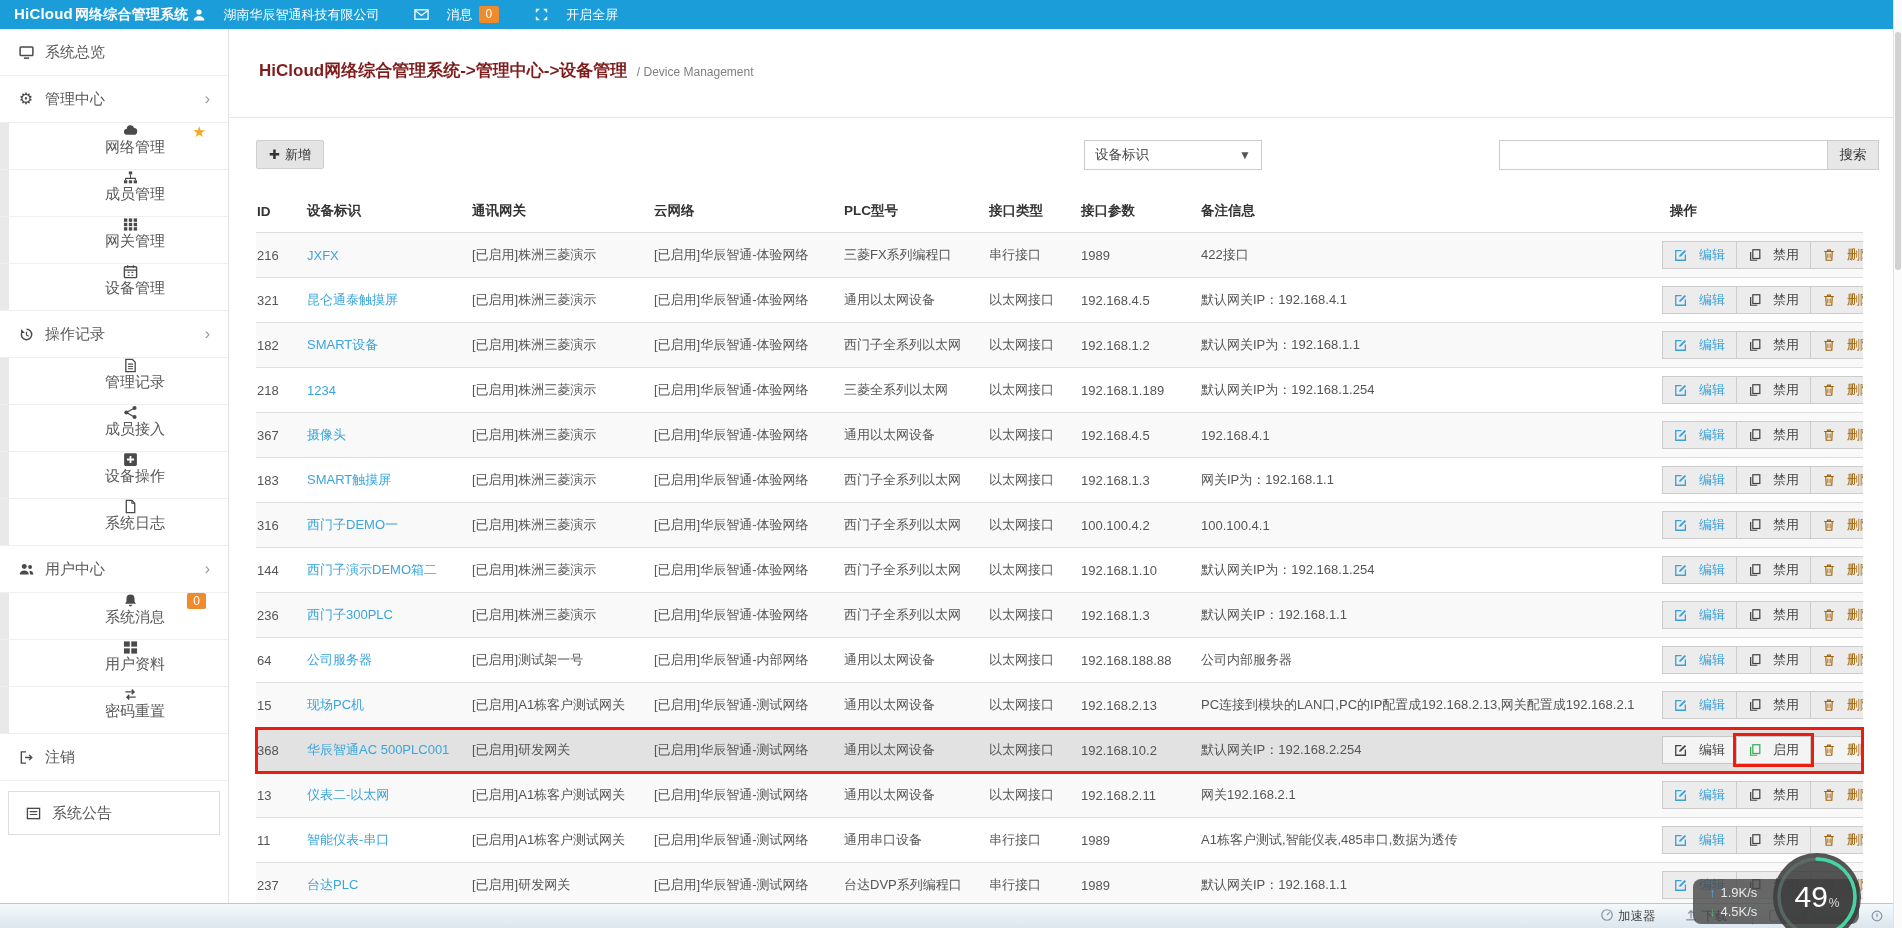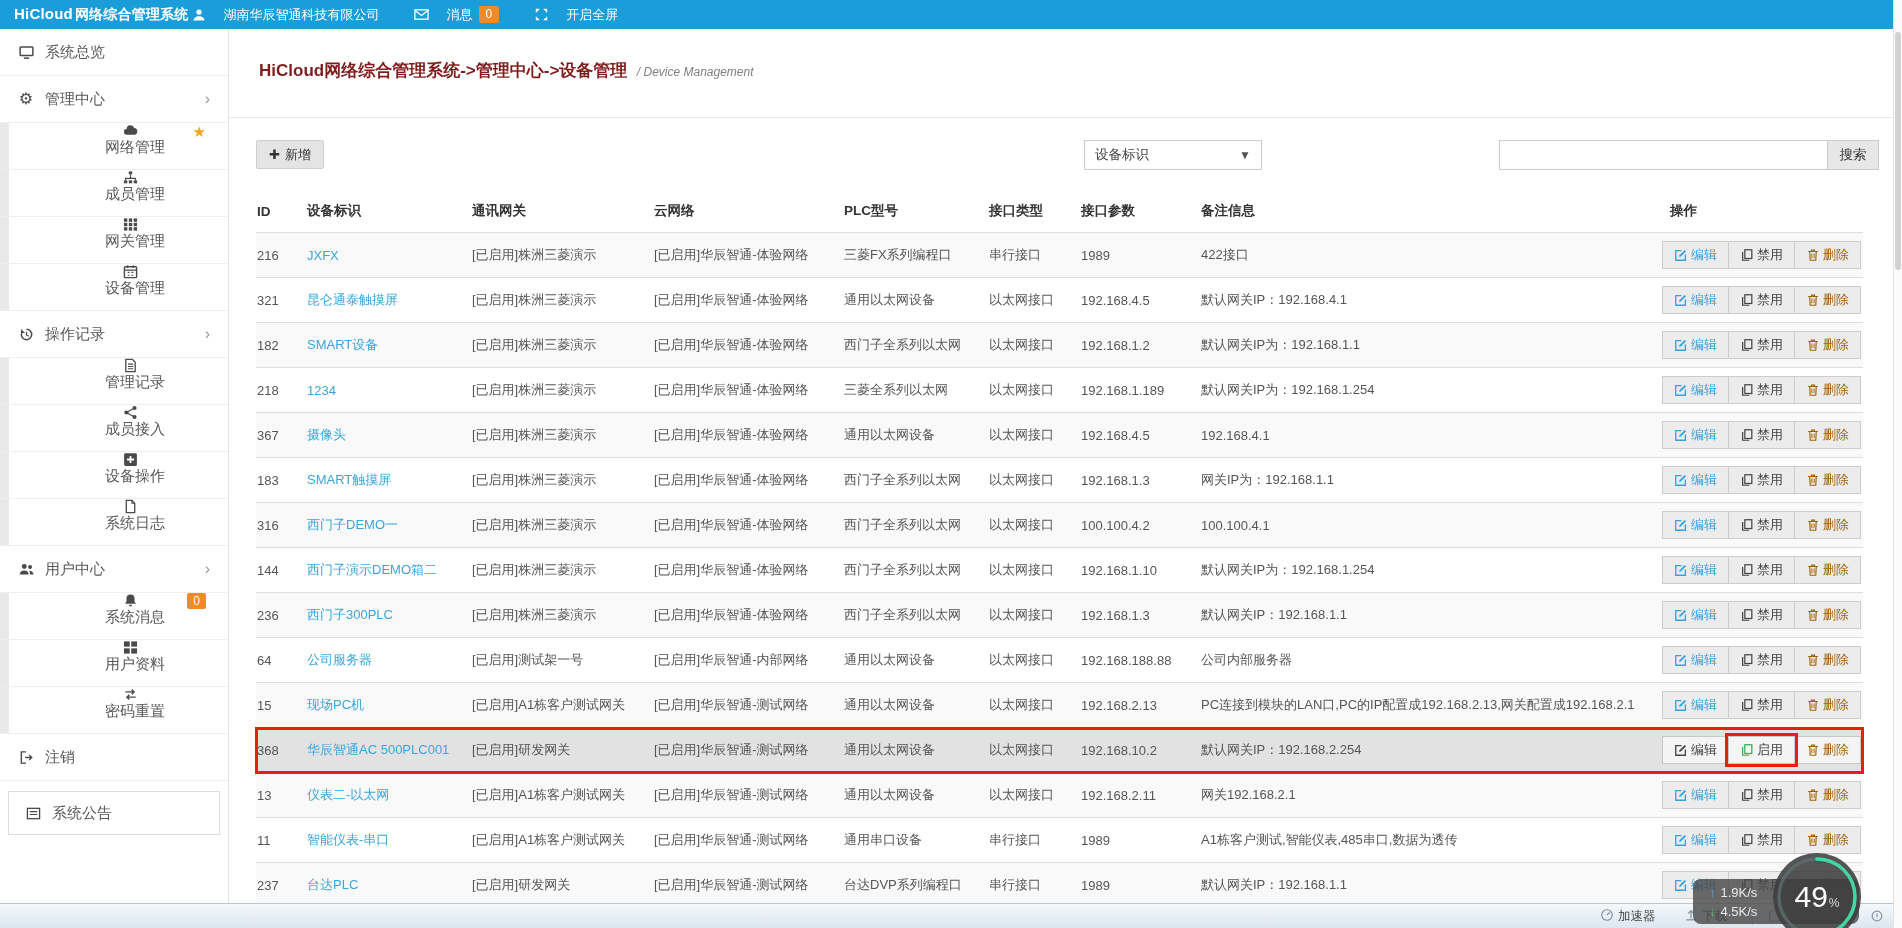--- a/index.html
+++ b/index.html
@@ -23,21 +23,21 @@
   .tglyph{font-size:16px;line-height:1;}
   .chev{position:absolute;right:18px;color:#999;font-size:16px;}
   .star{position:absolute;right:22px;color:#f5a623;font-size:15px;}
   .sbadge{position:absolute;right:22px;background:#ef8b2a;color:#fff;font-size:12px;padding:1px 6px;border-radius:2px;}
   .notice-box{margin:10px 8px 0 8px;border:1px solid #ddd;height:42px;display:flex;align-items:center;
               padding-left:14px;font-size:15px;color:#585858;}
   
   .content{position:absolute;left:229px;top:29px;right:0;bottom:0;background:#fff;}
   .page-head{height:89px;box-sizing:border-box;border-bottom:1px solid #e7e7e7;padding:30px 0 0 30px;}
   .page-title{color:#7f1d1d;font-size:17px;font-weight:bold;}
-  .page-sub{color:#7f7f7f;font-size:12px;margin-left:5px;font-style:italic;}
+  .page-sub{color:#7f7f7f;font-size:12px;margin-left:5px;}
   .toolbar{position:relative;height:72px;}
   .btn-add{position:absolute;left:27px;top:22px;height:29px;background:#e4e4e4;border:1px solid #cfcfcf;border-radius:2px;
            color:#333;font-size:13px;display:flex;align-items:center;gap:5px;padding:0 12px;cursor:pointer;
            font-family:inherit;}
   .plusg{font-weight:bold;font-size:13px;}
   .selectbox{position:absolute;left:855px;top:22px;width:178px;height:30px;border:1px solid #ccc;background:#fff;
              box-sizing:border-box;display:flex;align-items:center;justify-content:space-between;padding:0 10px;
              font-size:13.5px;color:#444;cursor:pointer;}
   .caret{color:#555;font-size:12px;}
   .search{position:absolute;right:23px;top:22px;display:flex;}
@@ -51,21 +51,21 @@
   col.w0{width:50px}col.w1{width:165px}col.w2{width:182px}col.w3{width:190px}col.w4{width:145px}
   col.w5{width:92px}col.w6{width:120px}col.w7{width:462px}col.w8{width:201px}
   th{text-align:left;font-weight:bold;color:#333;height:40px;font-size:13.5px;border-bottom:1px solid #dcdcdc;
      white-space:nowrap;overflow:hidden;}
   th.c8{padding-left:8px;}
   td{height:45px;border-bottom:1px solid #dddddd;white-space:nowrap;overflow:hidden;text-overflow:ellipsis;
      padding-right:8px;box-sizing:border-box;}
   tbody tr:nth-child(odd) td{background:#f9f9f9;}
   a.devlink{color:#3aa5dc;text-decoration:none;cursor:pointer;}
   .btn-group{display:flex;}
-  .btn-act{display:inline-flex;align-items:center;gap:3px;background:#ececec;border:1px solid #ccc;height:28px;
+  .btn-act{display:inline-flex;align-items:center;gap:11px;background:#ececec;border:1px solid #ccc;height:28px;
            box-sizing:border-box;padding:0 11px;font-size:13px;color:#444;margin-left:-1px;cursor:pointer;
            font-family:inherit;white-space:nowrap;}
   .btn-act.edit{color:#3aa0d8;}
   .btn-act.delete{color:#a16207;}
   .bicn{display:inline-flex;align-items:center;}
   tr.highlighted td{background:#e2e2e2 !important;}
   tr.highlighted{outline:3px solid #ec1d0f;outline-offset:-2px;}
   tr.highlighted .btn-act{background:#f4f4f4;border-color:#c8c8c8;}
   tr.highlighted .btn-act.edit{color:#444;}
   .btn-act.enable{color:#444;}

